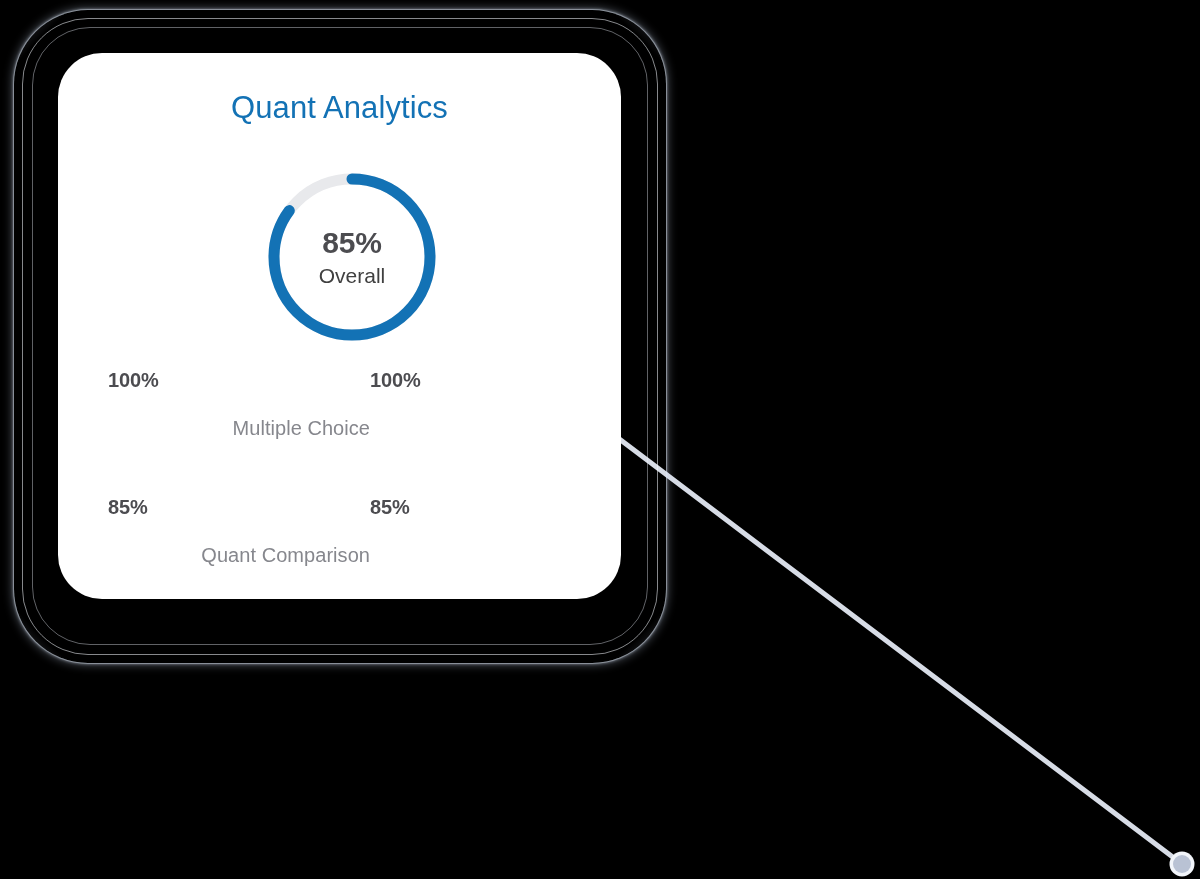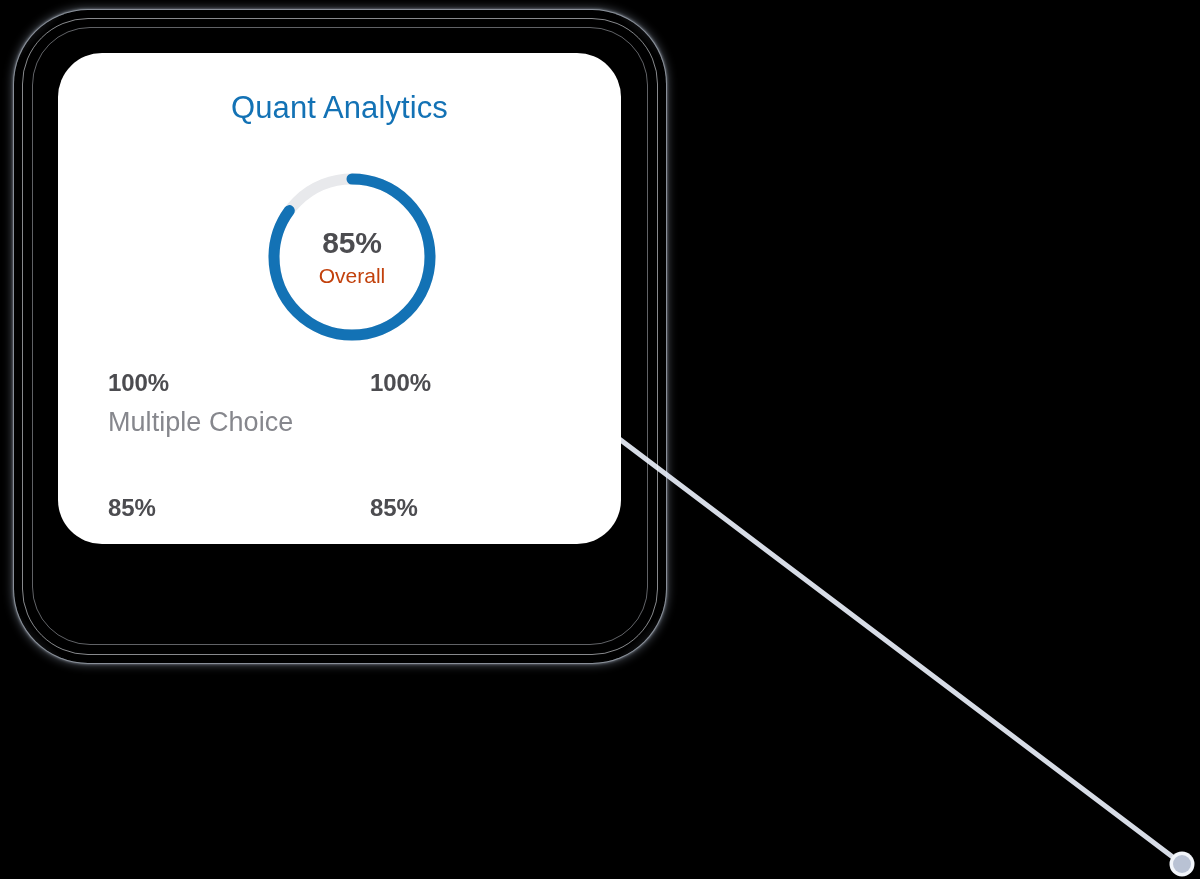--- a/index.html
+++ b/index.html
@@ -72,21 +72,21 @@
     border-radius: 58px;
     border: 1px solid rgba(239,245,255,0.40);
   }
 
   
   #card {
     position: absolute;
     left: 58px;
     top: 53px;
     width: 563px;
-    height: 491px;
+    height: 546px;
     background: #ffffff;
     border-radius: 44px;
   }
 
   
   #card-title {
     position: absolute;
     left: 0;
     top: 37px;
     width: 563px;
@@ -128,49 +128,50 @@
     font-size: 30px;
     font-weight: 700;
     color: #4c4c50;
     letter-spacing: -0.2px;
     line-height: 1.05;
   }
   #donut-label {
     margin-top: 5px;
     font-size: 21px;
     font-weight: 400;
-    color: #c2410c;
+    color: #404040;
     line-height: 1.1;
   }
 
   
   #stats {
     position: absolute;
     left: 50px;
     top: 316px;
     width: 480px;
     display: grid;
     grid-template-columns: 262px 218px;
     grid-row-gap: 56px;
   }
   .stat-value {
-    font-size: 24px;
+    font-size: 20px;
     font-weight: 700;
     color: #4c4c50;
     letter-spacing: -0.1px;
     line-height: 1.15;
   }
   .stat-label {
-    margin-top: 10px;
-    font-size: 27px;
+    margin-top: 25px;
+    font-size: 20px;
     font-weight: 400;
     color: #86878d;
     letter-spacing: 0.05px;
     line-height: 1.15;
     white-space: nowrap;
+    text-align: right;
   }
 </style>
 </head>
 <body>
 
 <div id="stage">
 
   <svg id="connector" viewBox="0 0 1200 879" xmlns="http://www.w3.org/2000/svg">
     <line id="connector-line" x1="618" y1="438" x2="1182" y2="864" stroke="#d7dce6" stroke-width="5" stroke-linecap="round"></line>
     <circle id="connector-dot-ring" cx="1182" cy="864" r="12.5" fill="#f2f5fa"></circle>
@@ -202,20 +203,21 @@
         <div class="stat-value">100%</div>
         <div class="stat-label">Multiple Choice</div>
       </div>
 
       <div class="stat-cell">
         <div class="stat-value">100%</div>
       </div>
 
       <div class="stat-cell">
         <div class="stat-value">85%</div>
+        <div class="stat-label">Quant Comparison</div>
       </div>
 
       <div class="stat-cell">
         <div class="stat-value">85%</div>
       </div>
 
     </div>
   </div>
 </div>
 

